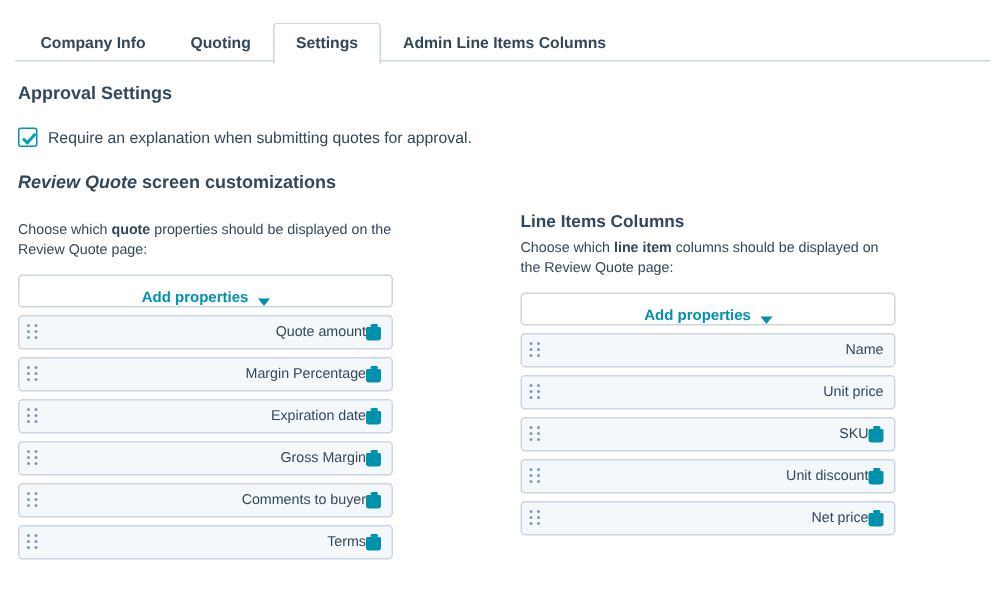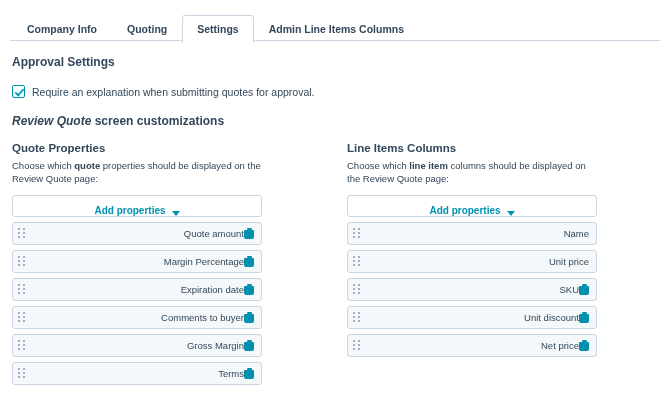--- a/index.html
+++ b/index.html
@@ -206,21 +206,20 @@
     <span class="checkbox-label">Require an explanation when submitting quotes for approval.</span>
   </div>
 
   <div class="review-head">
     <em>Review Quote</em><span> screen customizations</span>
   </div>
 
   <div class="cols">
 
     <div class="col left">
-      <div class="col-title">Quote Properties</div>
       <div class="col-desc"><span>Choose which </span><b>quote</b><span> properties should be displayed on the Review Quote page:</span></div>
 
       <div class="add-props">
         <span>Add properties</span>
         <span class="caret"></span>
       </div>
 
       <div class="prop-item">
         <span class="grip">
             <i></i>
@@ -259,33 +258,33 @@
       </div>
       <div class="prop-item">
         <span class="grip">
             <i></i>
             <i></i>
             <i></i>
             <i></i>
             <i></i>
             <i></i>
           </span>
+        <span class="prop-label">Gross Margin</span>
+        <span class="trash"></span>
+      </div>
+      <div class="prop-item">
+        <span class="grip">
+            <i></i>
+            <i></i>
+            <i></i>
+            <i></i>
+            <i></i>
+            <i></i>
+          </span>
         <span class="prop-label">Comments to buyer</span>
-        <span class="trash"></span>
-      </div>
-      <div class="prop-item">
-        <span class="grip">
-            <i></i>
-            <i></i>
-            <i></i>
-            <i></i>
-            <i></i>
-            <i></i>
-          </span>
-        <span class="prop-label">Gross Margin</span>
         <span class="trash"></span>
       </div>
       <div class="prop-item">
         <span class="grip">
             <i></i>
             <i></i>
             <i></i>
             <i></i>
             <i></i>
             <i></i>

